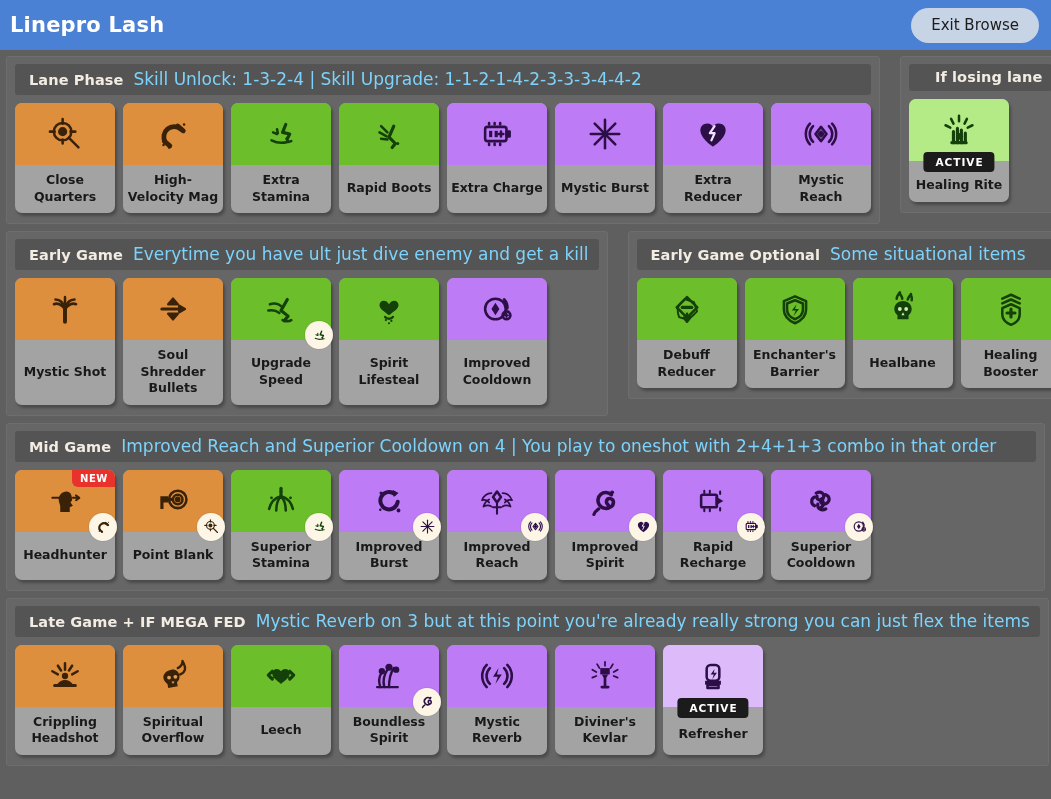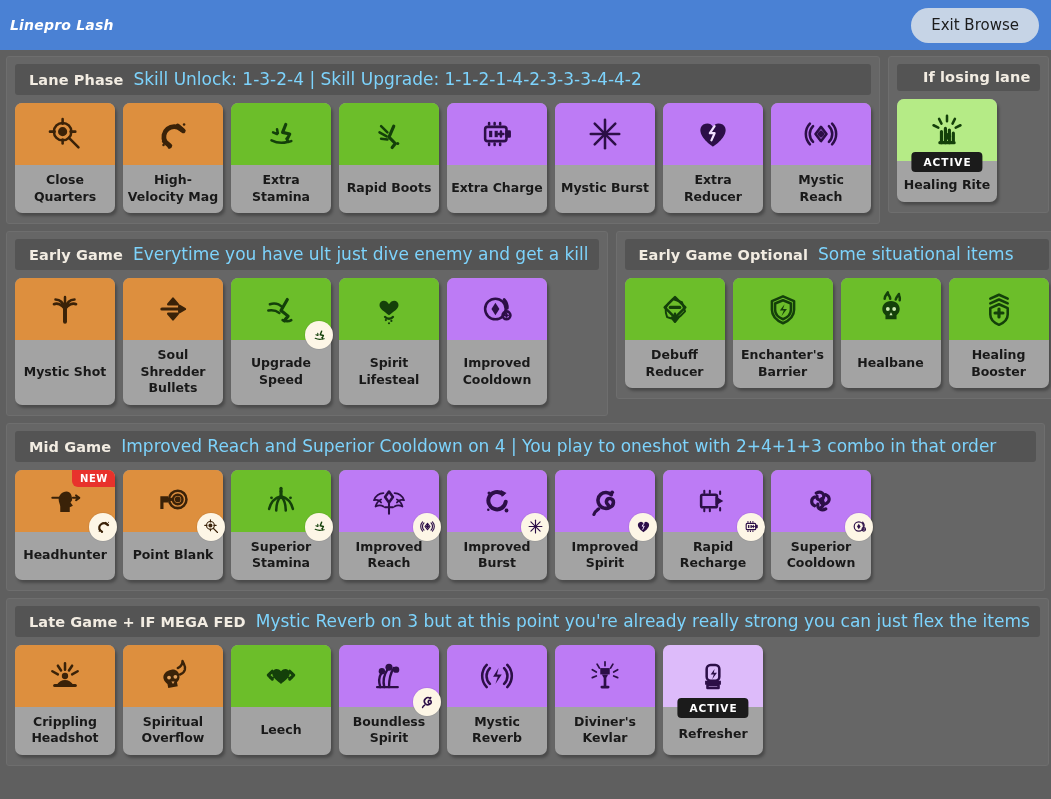--- a/index.html
+++ b/index.html
@@ -12,36 +12,35 @@
 
   
   #topbar {
     height: 50px; width: 100%;
     background: #4a81d4;
     display: flex; align-items: center; justify-content: space-between;
     padding: 0 12px 0 10px;
     position: relative; z-index: 5;
   }
   #build-title {
-    color: #ffffff; font-size: 14px; font-weight: bold;
+    color: #ffffff; font-size: 21px; font-weight: bold;
     letter-spacing: .2px;
-    font-style: italic;
   }
   #exit-btn {
     background: #c6d4e6; color: #1c1c1c;
     border: none; border-radius: 22px;
     padding: 10px 20px; font-size: 15px;
     font-family: "DejaVu Sans", "Liberation Sans", sans-serif;
     cursor: pointer; line-height: 1;
   }
 
   
   #board { padding: 6px 6px 0 6px; }
 
-  .row { display: flex; gap: 8px; margin-bottom: 7px; align-items: flex-start; }
+  .row { display: flex; gap: 20px; margin-bottom: 7px; align-items: flex-start; }
 
   .panel {
     background: #666666;
     border: 1px solid #6e6e6e;
     border-radius: 3px;
     padding: 7px 8px 10px 8px;
   }
   .panel.grow { flex: 1 1 auto; }
 
   .panel-head {
@@ -503,60 +502,60 @@
                   </svg>
                 </span>
               </div>
             </div>
             <div class="card-name">Superior Stamina</div>
           </div>
           <div class="card">
             <div class="card-icon c-purple ink-purple">
               <span>
                 <svg width="38" height="38" viewBox="0 0 48 48" fill="none" stroke="currentColor" stroke-width="3.2" stroke-linecap="round" stroke-linejoin="round">
-                  <path d="M24 12l5 7-5 7-5-7z"></path>
-                  <path d="M24 26v14M19 32h10" stroke-width="2.6"></path>
-                  <path d="M17 14c-6 0-10 4-12 9 4-1 7 0 9 3M31 14c6 0 10 4 12 9-4-1-7 0-9 3M14 22c-4 2-6 5-7 9 4-2 7-2 10 0M34 22c4 2 6 5 7 9-4-2-7-2-10 0" stroke-width="2.2"></path>
-                </svg>
-              </span>
-              <div class="upg-badge">
-                <span>
-                  <svg width="17" height="17" viewBox="0 0 48 48" fill="none" stroke="currentColor" stroke-width="3.2" stroke-linecap="round" stroke-linejoin="round">
-                    <path d="M24 15l7 9-7 9-7-9z"></path>
-                    <path d="M24 21l3 3-3 3-3-3z" fill="currentColor"></path>
-                    <path d="M14 14a14 14 0 0 0 0 20M10 11a19 19 0 0 0 0 26M34 14a14 14 0 0 1 0 20M38 11a19 19 0 0 1 0 26"></path>
-                  </svg>
-                </span>
-              </div>
-            </div>
-            <div class="card-name">Improved Reach</div>
-          </div>
-          <div class="card">
-            <div class="card-icon c-purple ink-purple">
-              <span>
-                <svg width="38" height="38" viewBox="0 0 48 48" fill="none" stroke="currentColor" stroke-width="3.2" stroke-linecap="round" stroke-linejoin="round">
                   <path d="M31 15a11 11 0 1 0 4 10" stroke-width="5"></path>
                   <path d="M29 10l7 4-6 5" fill="currentColor" stroke="none"></path>
                   <circle cx="14" cy="14" r="2" fill="currentColor" stroke="none"></circle>
                   <circle cx="36" cy="36" r="2.4" fill="currentColor" stroke="none"></circle>
                   <circle cx="13" cy="35" r="1.6" fill="currentColor" stroke="none"></circle>
                 </svg>
               </span>
               <div class="upg-badge">
                 <span>
                   <svg width="17" height="17" viewBox="0 0 48 48" fill="none" stroke="currentColor" stroke-width="3.2" stroke-linecap="round" stroke-linejoin="round">
                     <line x1="24" y1="6" x2="24" y2="42"></line>
                     <line x1="6" y1="24" x2="42" y2="24"></line>
                     <line x1="11" y1="11" x2="37" y2="37"></line>
                     <line x1="37" y1="11" x2="11" y2="37"></line>
                   </svg>
                 </span>
               </div>
             </div>
             <div class="card-name">Improved Burst</div>
+          </div>
+          <div class="card">
+            <div class="card-icon c-purple ink-purple">
+              <span>
+                <svg width="38" height="38" viewBox="0 0 48 48" fill="none" stroke="currentColor" stroke-width="3.2" stroke-linecap="round" stroke-linejoin="round">
+                  <path d="M24 12l5 7-5 7-5-7z"></path>
+                  <path d="M24 26v14M19 32h10" stroke-width="2.6"></path>
+                  <path d="M17 14c-6 0-10 4-12 9 4-1 7 0 9 3M31 14c6 0 10 4 12 9-4-1-7 0-9 3M14 22c-4 2-6 5-7 9 4-2 7-2 10 0M34 22c4 2 6 5 7 9-4-2-7-2-10 0" stroke-width="2.2"></path>
+                </svg>
+              </span>
+              <div class="upg-badge">
+                <span>
+                  <svg width="17" height="17" viewBox="0 0 48 48" fill="none" stroke="currentColor" stroke-width="3.2" stroke-linecap="round" stroke-linejoin="round">
+                    <path d="M24 15l7 9-7 9-7-9z"></path>
+                    <path d="M24 21l3 3-3 3-3-3z" fill="currentColor"></path>
+                    <path d="M14 14a14 14 0 0 0 0 20M10 11a19 19 0 0 0 0 26M34 14a14 14 0 0 1 0 20M38 11a19 19 0 0 1 0 26"></path>
+                  </svg>
+                </span>
+              </div>
+            </div>
+            <div class="card-name">Improved Reach</div>
           </div>
           <div class="card">
             <div class="card-icon c-purple ink-purple">
               <span>
                 <svg width="38" height="38" viewBox="0 0 48 48" fill="none" stroke="currentColor" stroke-width="3.2" stroke-linecap="round" stroke-linejoin="round">
                   <path d="M32 16a10 10 0 1 0-2 16c6-2 6-10 1-11s-7 5-3 8" stroke-width="4.5"></path>
                   <circle cx="33" cy="13" r="2.4" fill="currentColor" stroke="none"></circle>
                   <path d="M16 34c-3 2-5 4-6 7" stroke-width="4"></path>
                 </svg>
               </span>

